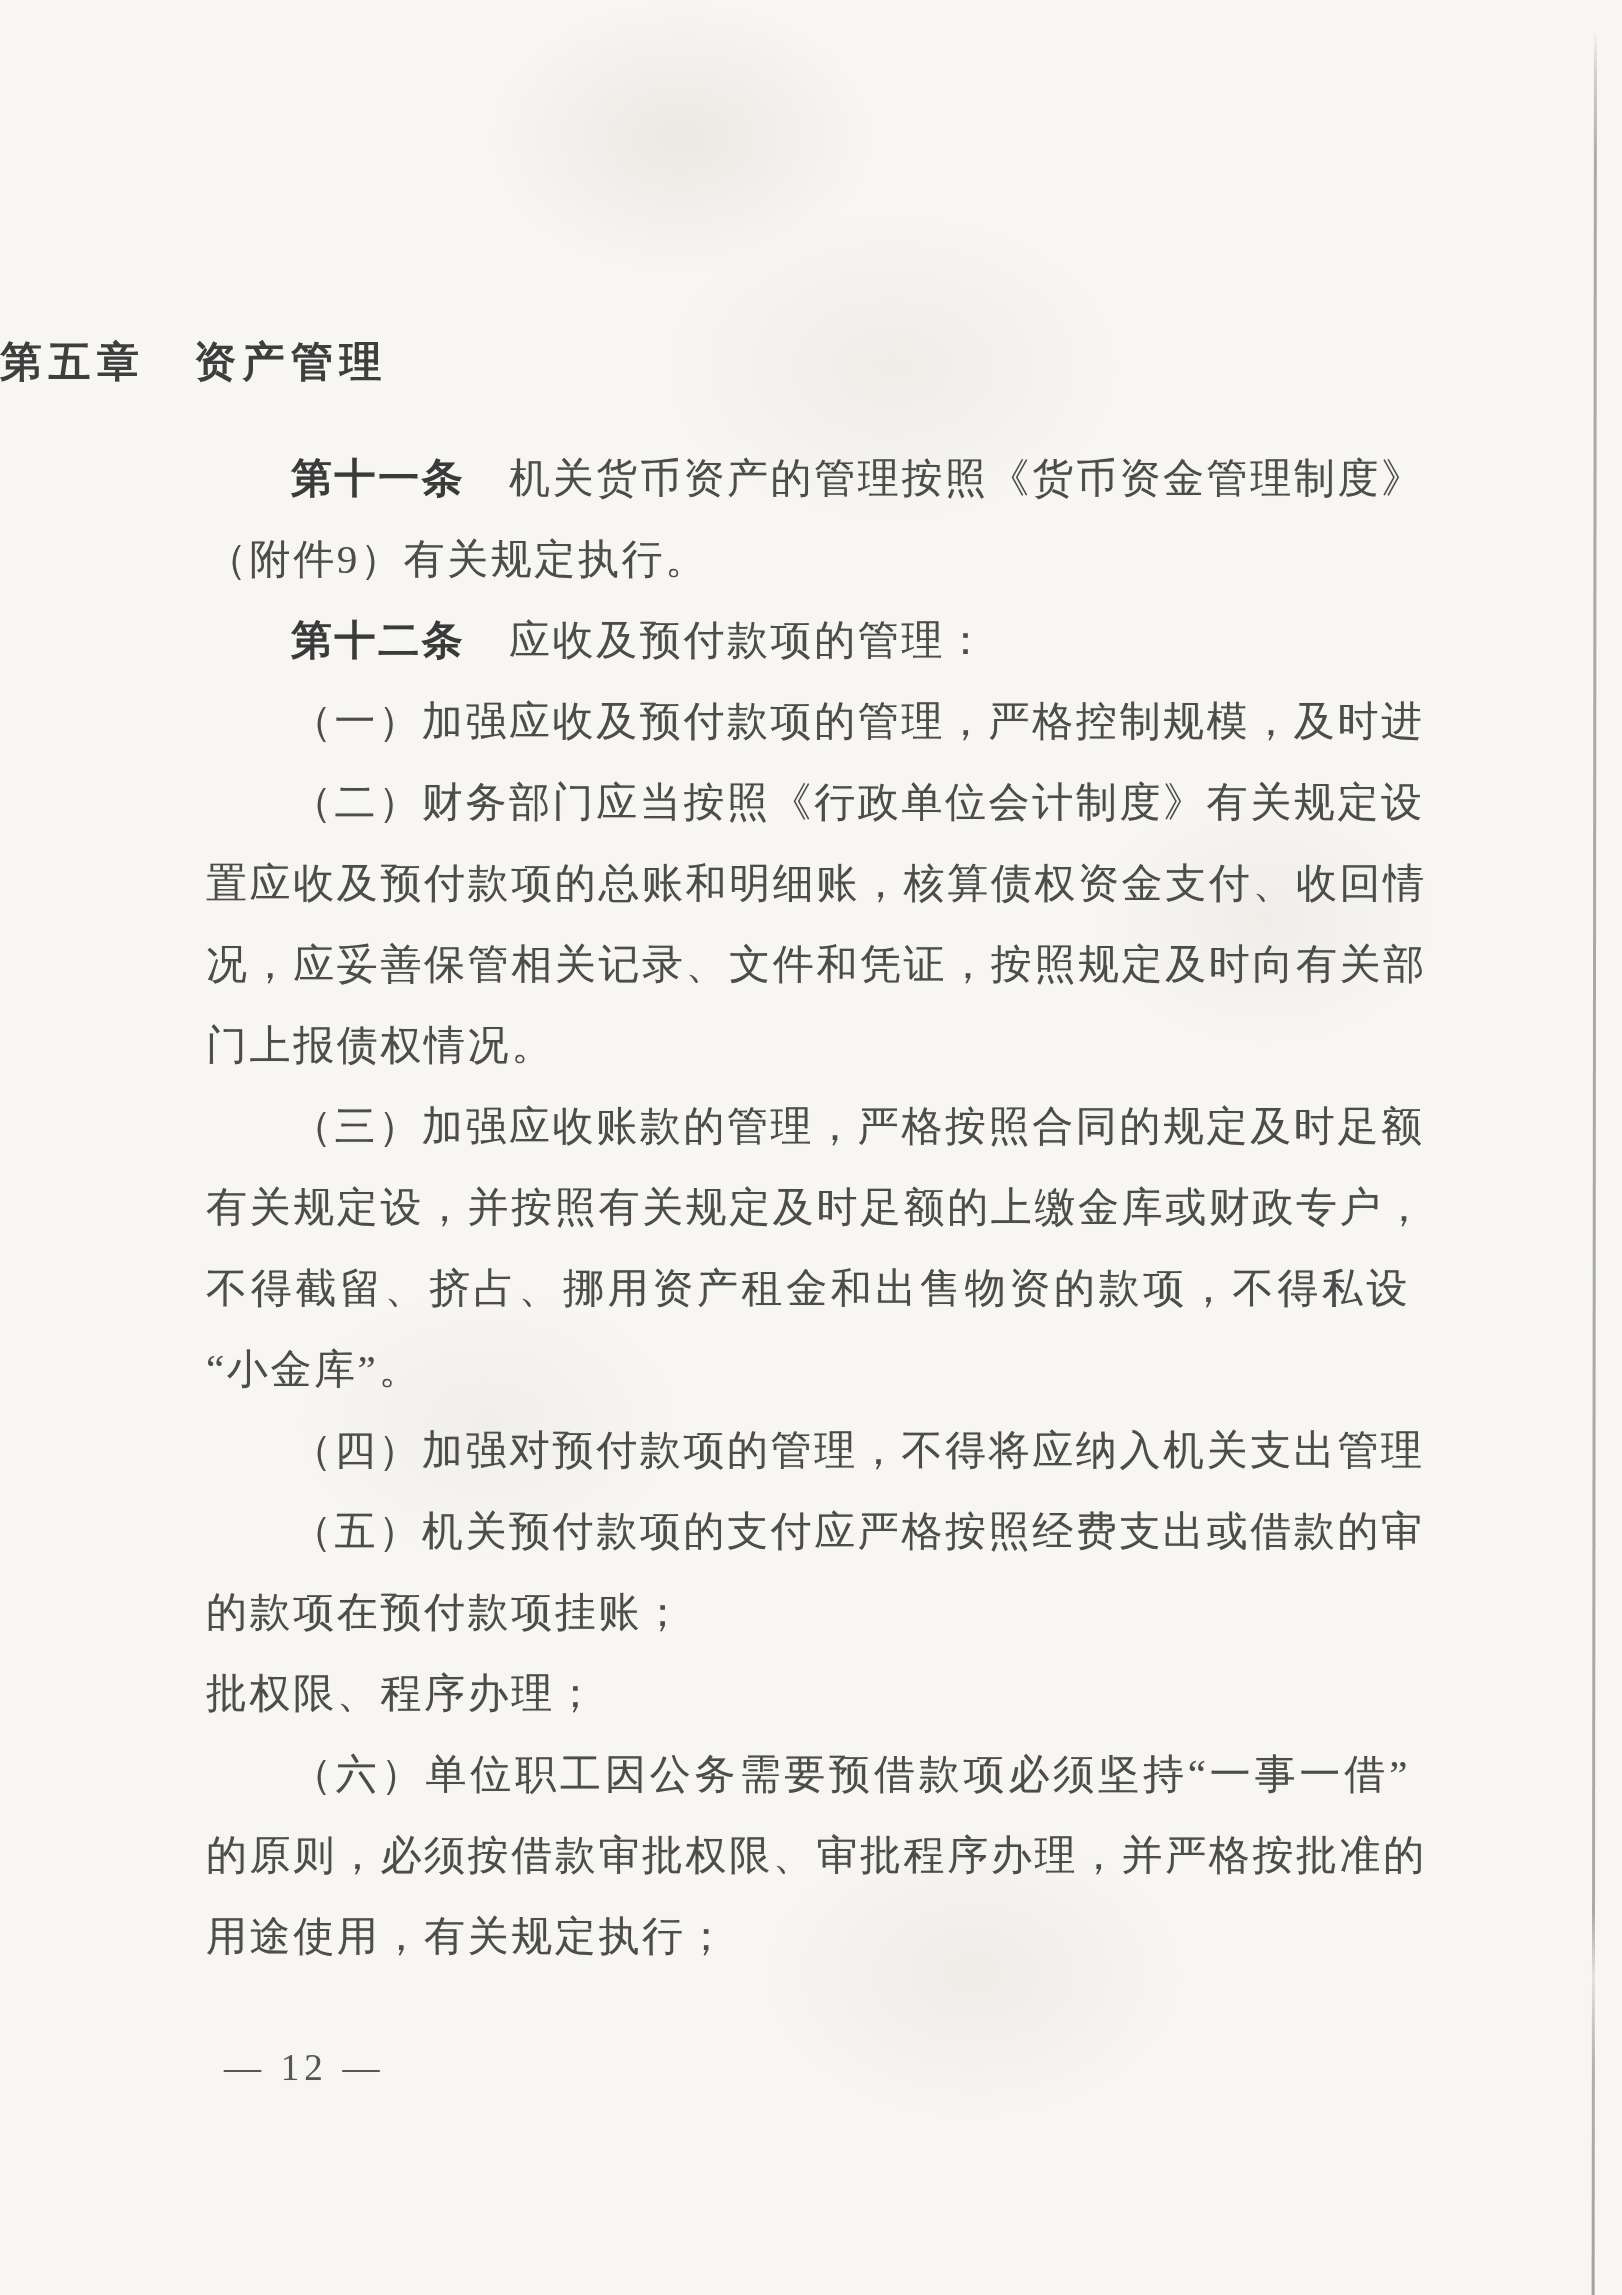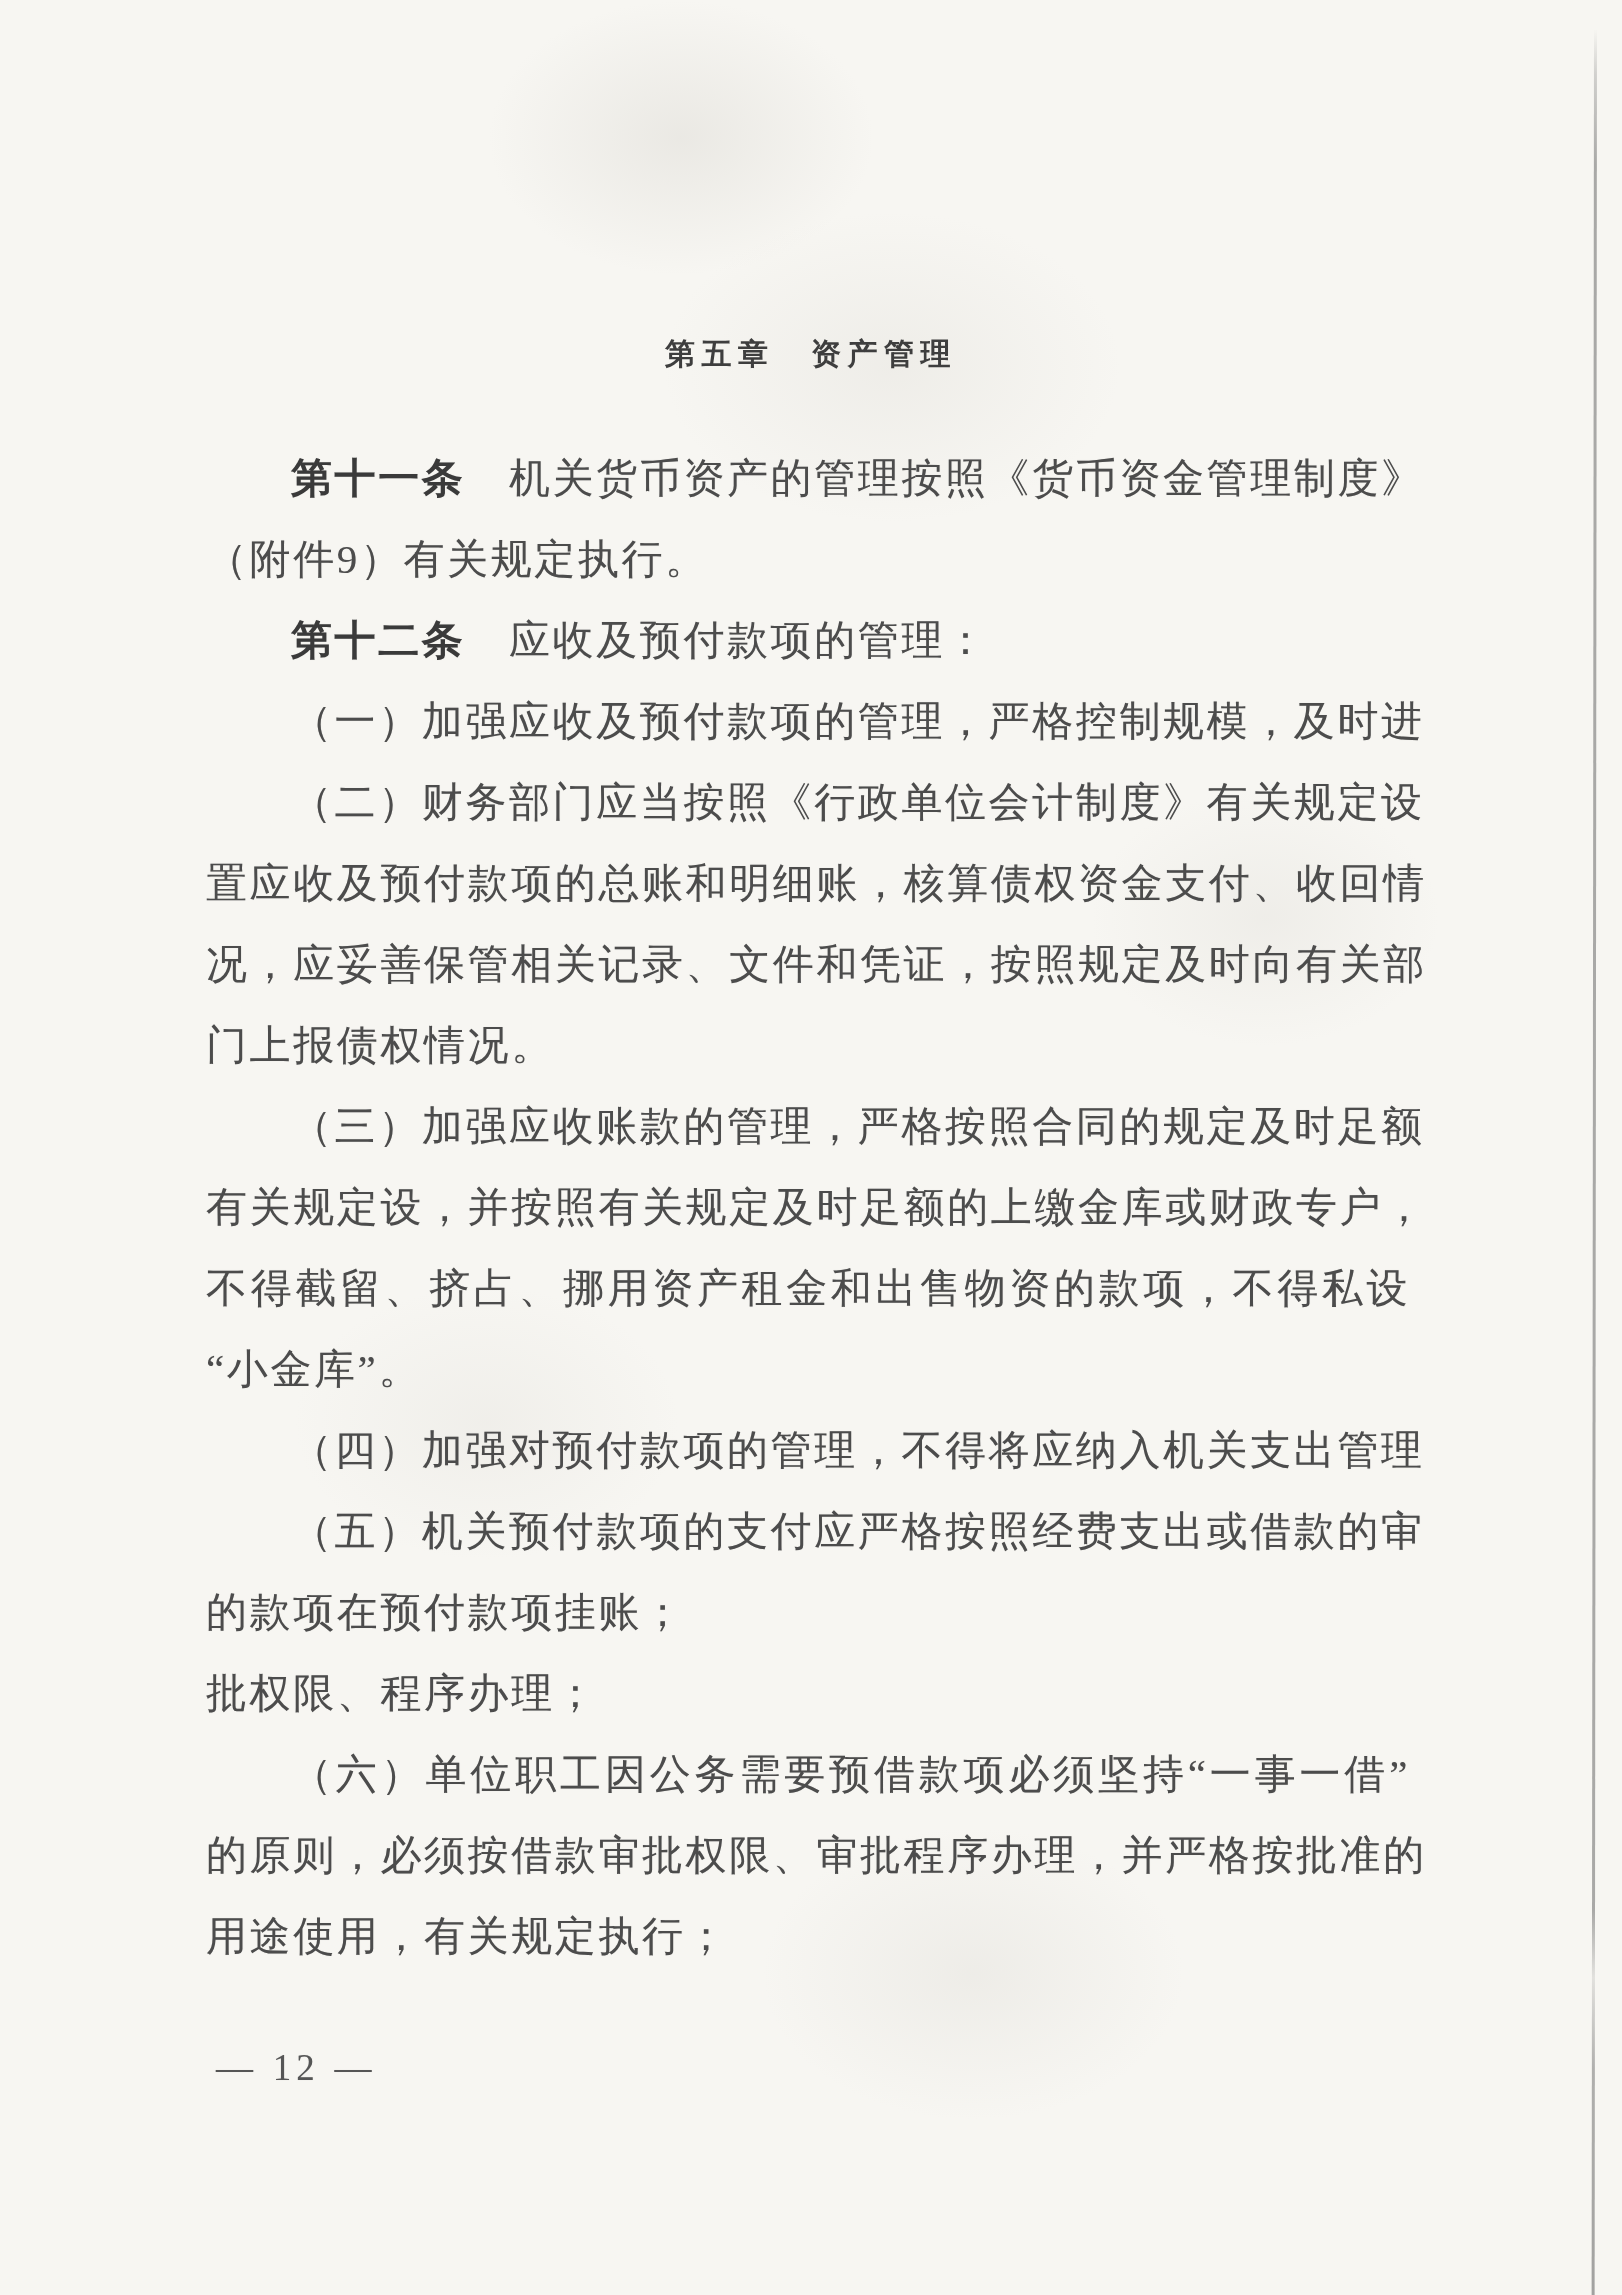--- a/index.html
+++ b/index.html
@@ -16,24 +16,24 @@
     content:"";position:absolute;inset:0;pointer-events:none;
     background:
       radial-gradient(ellipse 275px 196px at 42% 6%,  rgba(205,202,195,.30), transparent 70%),
       radial-gradient(ellipse 327px 222px at 55% 16%, rgba(208,205,198,.22), transparent 70%),
       radial-gradient(ellipse 249px 183px at 78% 40%, rgba(205,202,195,.20), transparent 70%),
       radial-gradient(ellipse 275px 196px at 30% 62%, rgba(208,205,198,.18), transparent 70%),
       radial-gradient(ellipse 301px 209px at 60% 86%, rgba(205,202,195,.22), transparent 70%);
   }
   .title{
     position:absolute;top:306px;left:0;width:100%;
-    text-align:center;
+    text-align:left;
     font-family:"Liberation Sans","DejaVu Sans",sans-serif;
     font-weight:700;
-    font-size:30px;line-height:55px;
+    font-size:42px;line-height:55px;
     letter-spacing:6.5px;
     color:#3e3e3e;
   }
   .body-text{
     position:absolute;left:206px;top:438px;width:1204px;
   }
   .line{
     font-size:41px;
     line-height:81px;
     height:81px;
@@ -47,21 +47,21 @@
     text-align:left;
     text-align-last:left;
   }
   .line.indent{padding-left:85px;}
   .lead{
     font-family:"Liberation Sans","DejaVu Sans",sans-serif;
     font-weight:700;
     color:#3a3a3a;
   }
   .page-number{
-    position:absolute;left:216px;top:2042px;
+    position:absolute;left:224px;top:2042px;
     font-size:37px;line-height:52px;letter-spacing:5.2px;
     color:#565656;
     text-shadow:0 0 0.7px rgba(90,90,90,.30);
   }
   .scan-line{
     position:absolute;left:1594px;top:29px;width:2.6px;height:2266px;
     background:
       linear-gradient(to bottom,
         rgba(110,110,110,0)   0%,
         rgba(110,110,110,.28) 2%,

